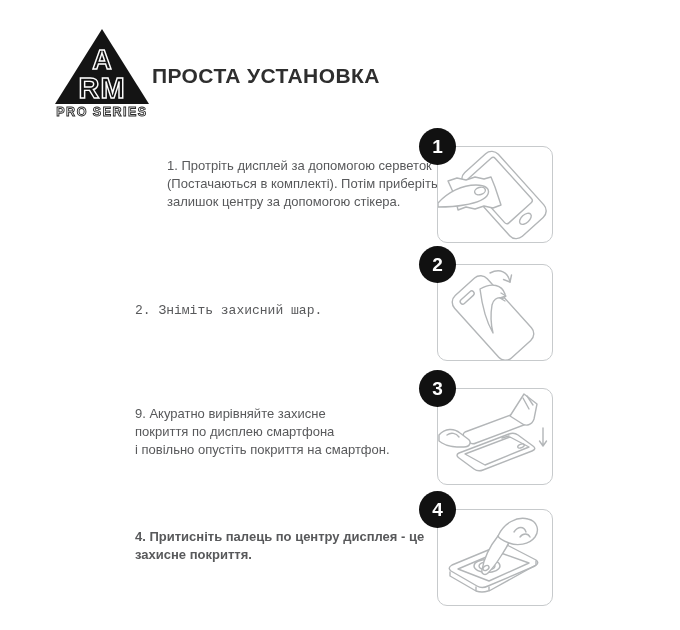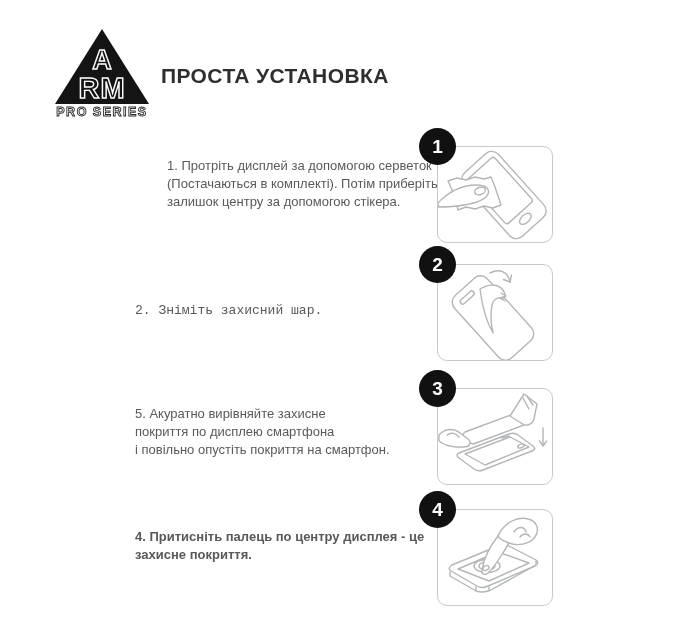--- a/index.html
+++ b/index.html
@@ -11,21 +11,21 @@
     position:relative; width:680px; height:630px; background:var(--page-bg);
     font-family:"Liberation Sans", sans-serif; overflow:hidden;
   }
   .logo{ position:absolute; left:52px; top:26px; width:100px; height:92px; }
   .logo-ltr{ font-family:"Liberation Sans",sans-serif; font-weight:bold; fill:#141414; stroke:#ffffff; stroke-width:1.4; text-anchor:middle; }
   .logo-a{ font-size:27px; }
   .logo-rm{ font-size:29px; letter-spacing:1px; }
   .logo-series{ font-family:"Liberation Sans",sans-serif; font-weight:bold; font-size:12.5px;
     fill:#ffffff; stroke:#2a2a2a; stroke-width:0.9; letter-spacing:1.5px; text-anchor:middle; }
   .title{
-    position:absolute; left:161px; top:64px; margin:0;
+    position:absolute; left:152px; top:64px; margin:0;
     font-size:21px; font-weight:700; letter-spacing:.4px; color:var(--heading);
   }
   .step-text{
     position:absolute; left:135px; width:305px;
     font-size:13px; line-height:18px; color:var(--body-text);
   }
   #t1{ top:157px;margin-left:32px; } #t2{ top:302px;font-family:Liberation Mono, monospace; } #t3{ top:405px; } #t4{ top:528px;font-weight:bold; }
   .card{
     position:absolute; left:437px; width:114px; height:95px;
     border:1.5px solid var(--card-border); border-radius:10px; background:#fff;
@@ -57,21 +57,21 @@
 
   <div class="step-text" id="t1">
     <div>1. Протріть дисплей за допомогою серветок</div>
     <div>(Постачаються в комплекті). Потім приберіть</div>
     <div>залишок центру за допомогою стікера.</div>
   </div>
   <div class="step-text" id="t2">
     <div>2. Зніміть захисний шар.</div>
   </div>
   <div class="step-text" id="t3">
-    <div>5. Акуратно вирівняйте захисне</div>
+    <div>9. Акуратно вирівняйте захисне</div>
     <div>покриття по дисплею смартфона</div>
     <div>і повільно опустіть покриття на смартфон.</div>
   </div>
   <div class="step-text" id="t4">
     <div>4. Притисніть палець по центру дисплея - це</div>
     <div>захисне покриття.</div>
   </div>
 
   <div class="card" id="c1">
     <div class="badge">1</div>

